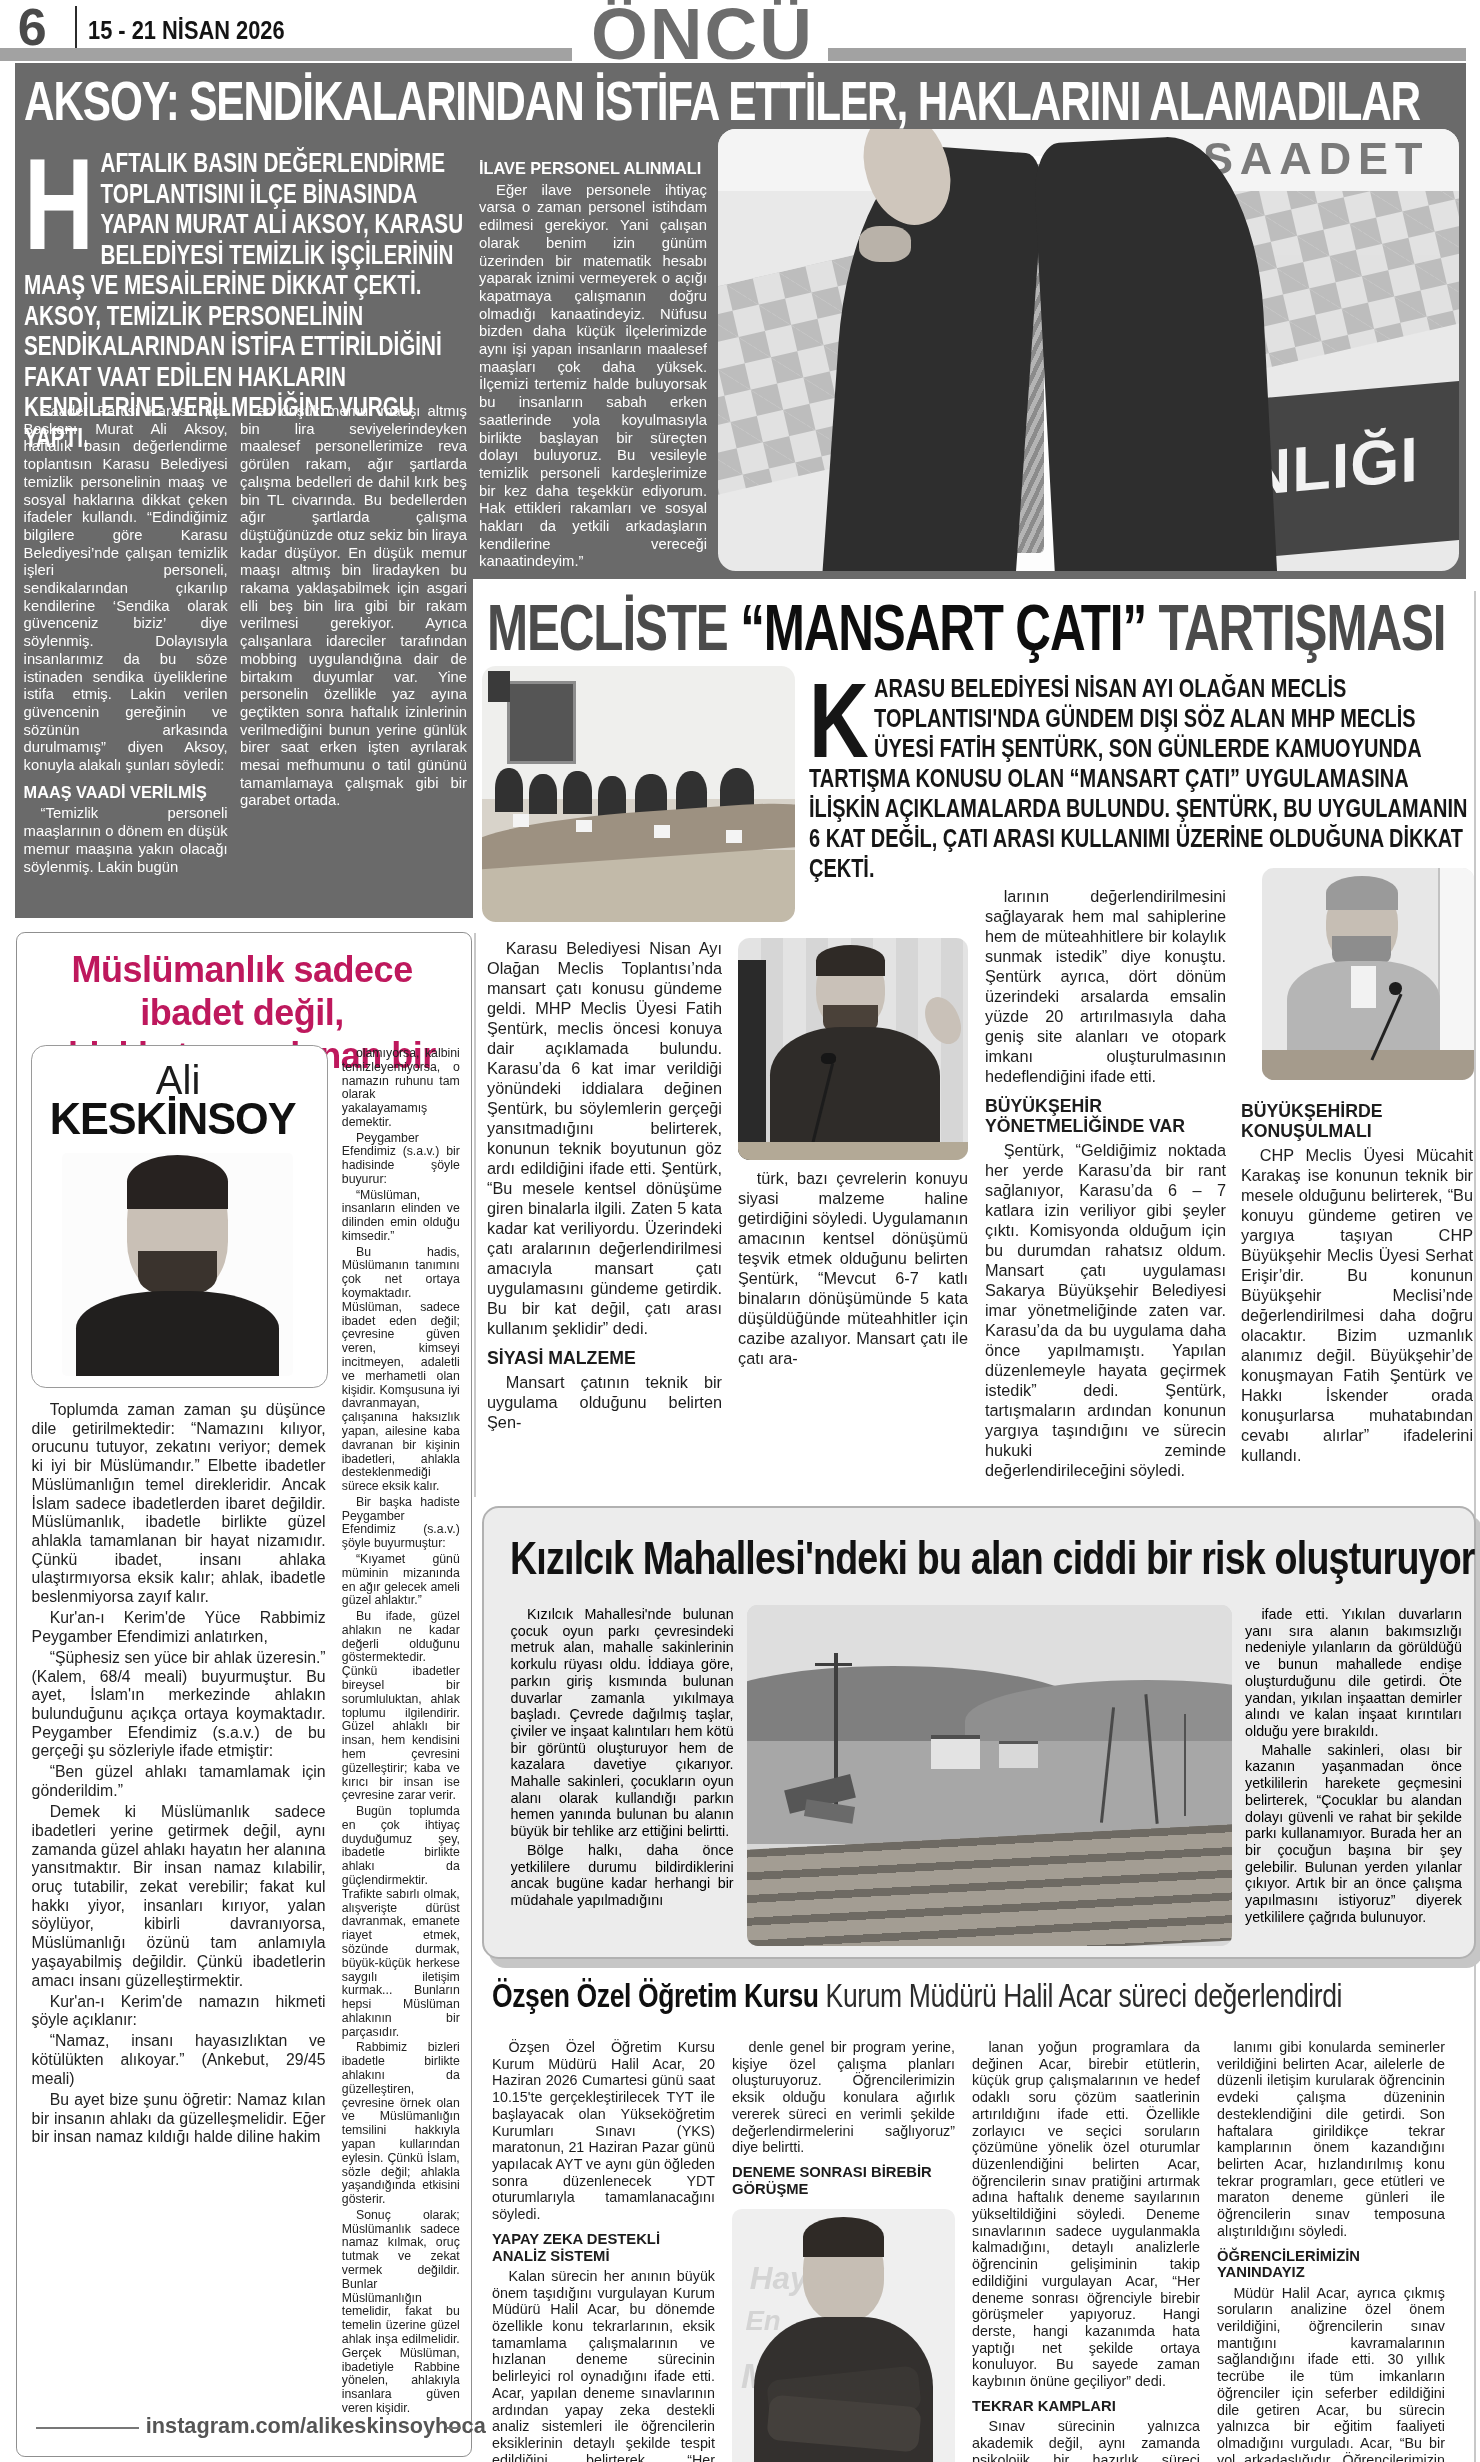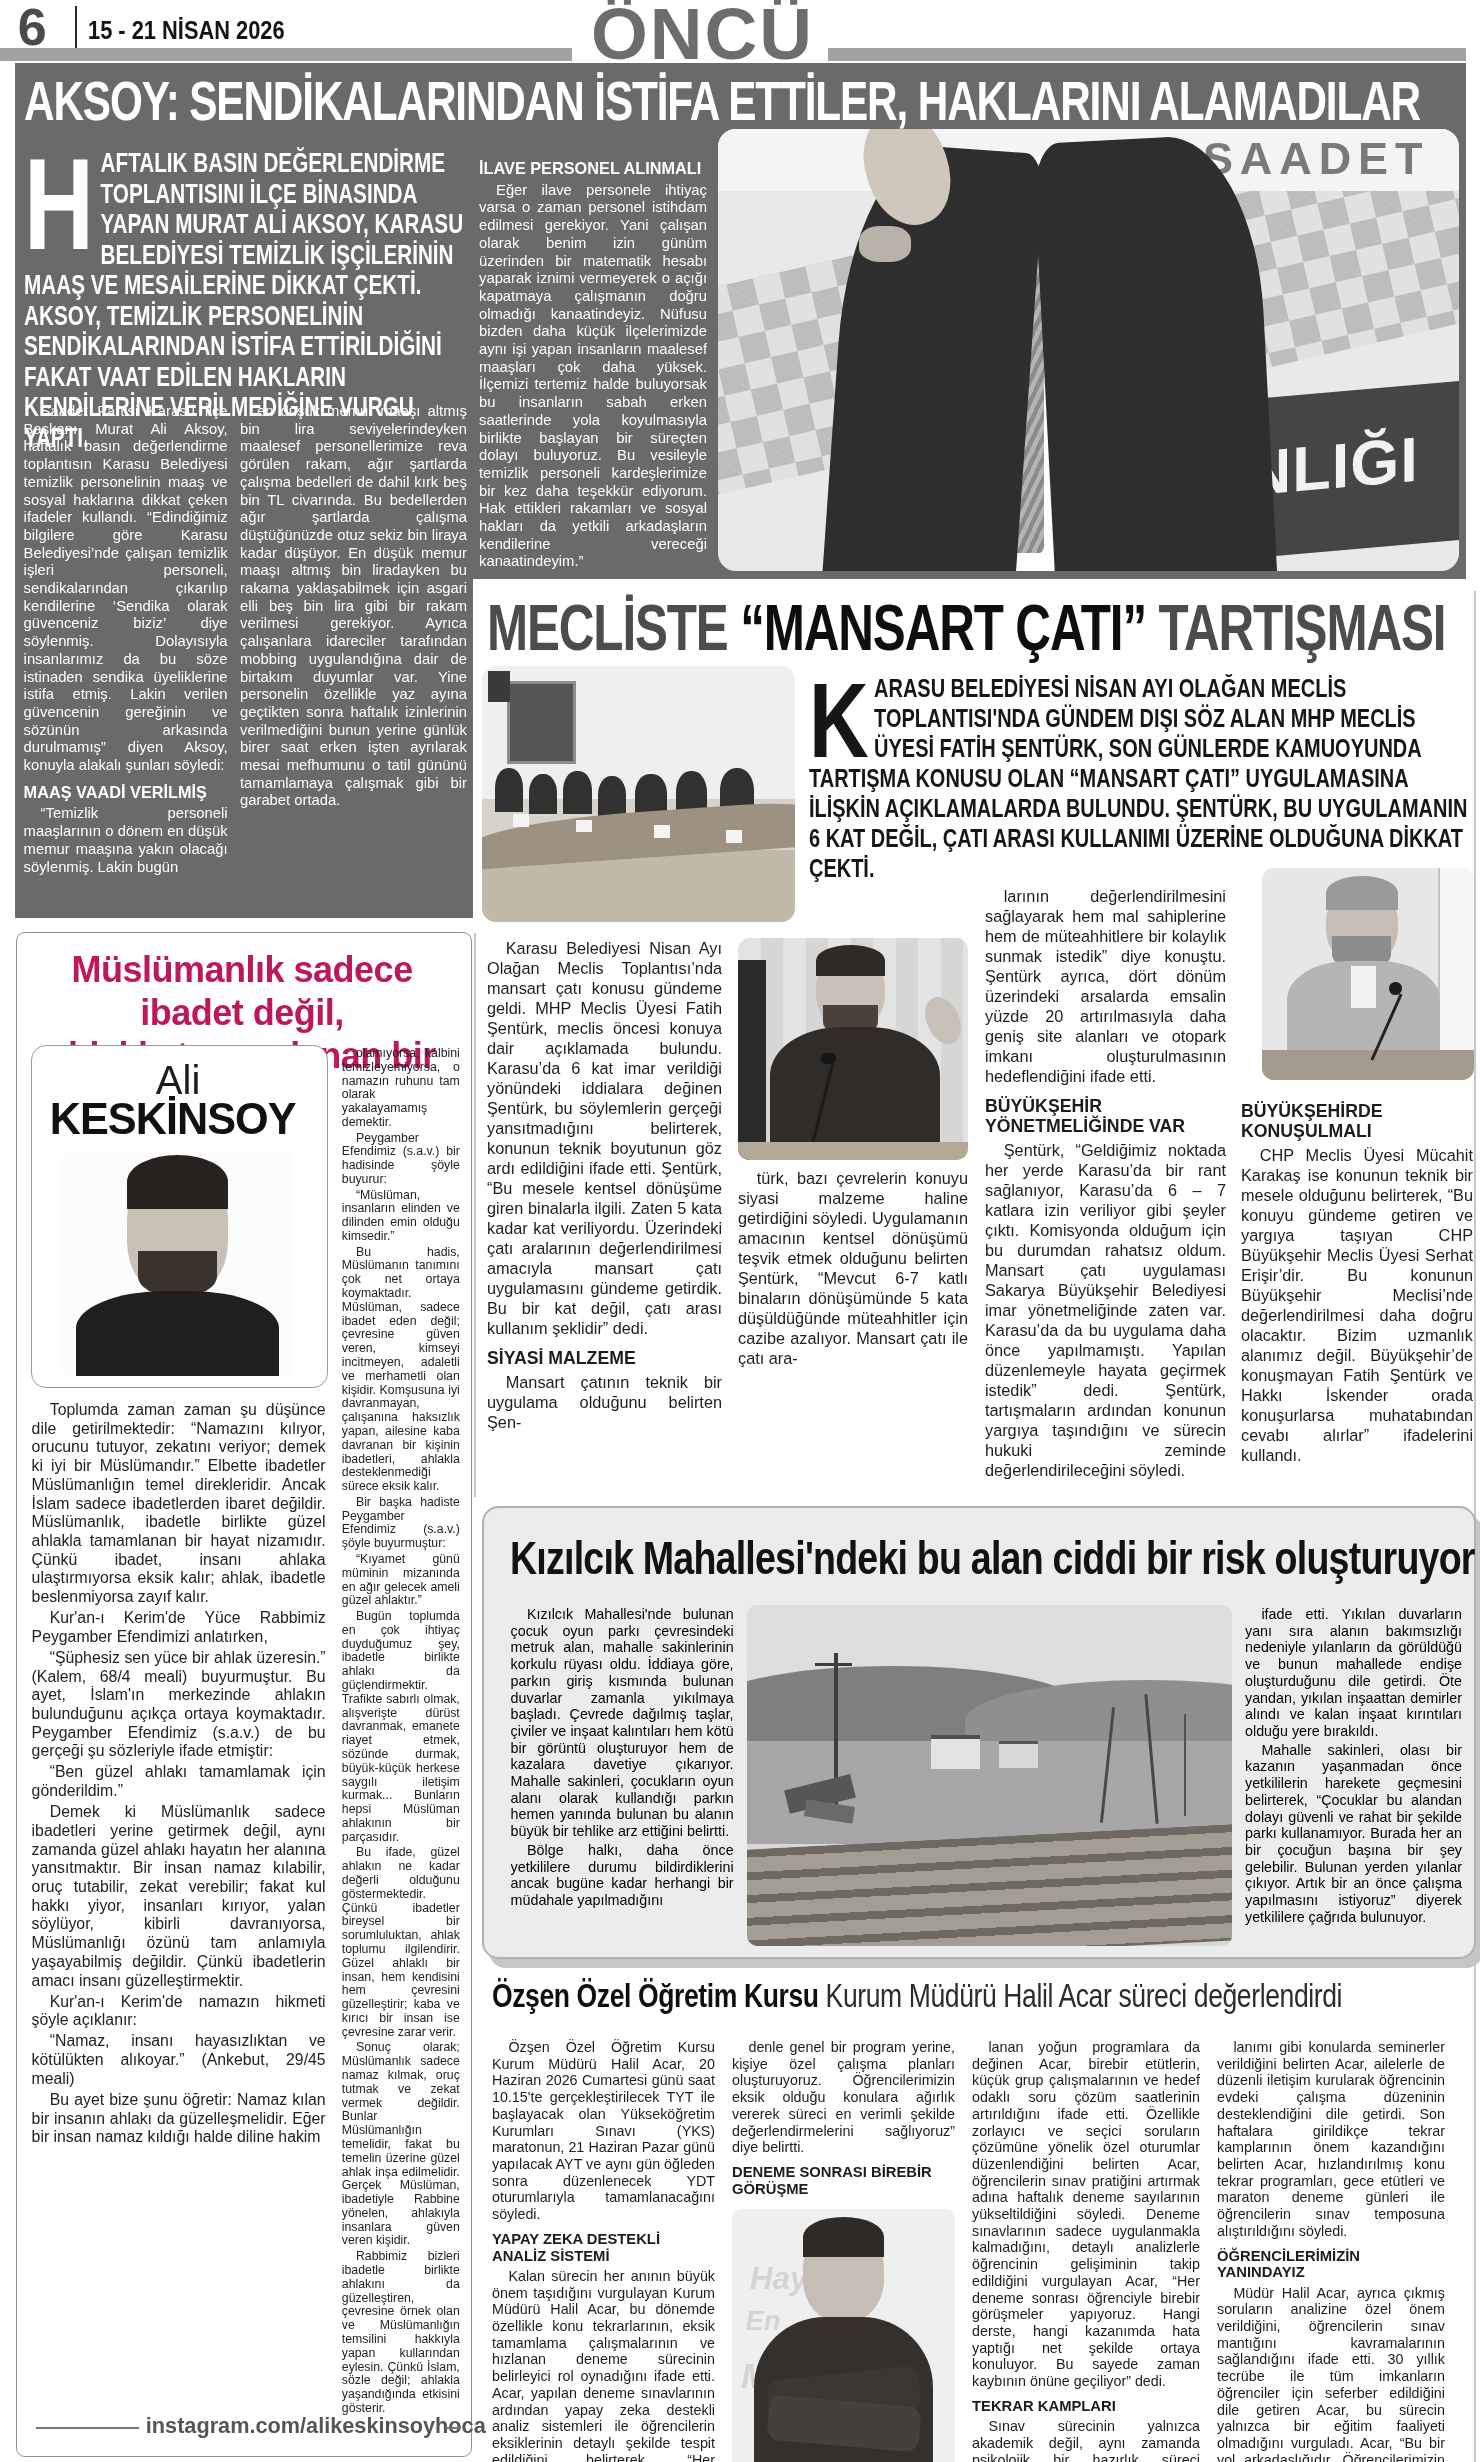--- a/index.html
+++ b/index.html
@@ -214,24 +214,24 @@
         <p>“Namaz, insanı hayasızlıktan ve kötülükten alıkoyar.” (Ankebut, 29/45 meali)</p>
         <p>Bu ayet bize şunu öğretir: Namaz kılan bir insanın ahlakı da güzelleşmelidir. Eğer bir insan namaz kıldığı halde diline hakim</p>
       </div>
     <div class="abs kcol2 just" style="left:325px;top:114px;width:118px;height:1369px;">
         <p>olamıyorsa, kalbini temizleyemiyorsa, o namazın ruhunu tam olarak yakalayamamış demektir.</p>
         <p>Peygamber Efendimiz (s.a.v.) bir hadisinde şöyle buyurur:</p>
         <p>“Müslüman, insanların elinden ve dilinden emin olduğu kimsedir.”</p>
         <p>Bu hadis, Müslümanın tanımını çok net ortaya koymaktadır. Müslüman, sadece ibadet eden değil; çevresine güven veren, kimseyi incitmeyen, adaletli ve merhametli olan kişidir. Komşusuna iyi davranmayan, çalışanına haksızlık yapan, ailesine kaba davranan bir kişinin ibadetleri, ahlakla desteklenmediği sürece eksik kalır.</p>
         <p>Bir başka hadiste Peygamber Efendimiz (s.a.v.) şöyle buyurmuştur:</p>
         <p>“Kıyamet günü müminin mizanında en ağır gelecek ameli güzel ahlaktır.”</p>
+        <p>Bu ifade, güzel ahlakın ne kadar değerli olduğunu göstermektedir. Çünkü ibadetler bireysel bir sorumluluktan, ahlak toplumu ilgilendirir. Güzel ahlaklı bir insan, hem kendisini hem çevresini güzelleştirir; kaba ve kırıcı bir insan ise çevresine zarar verir.</p>
         <p>Bugün toplumda en çok ihtiyaç duyduğumuz şey, ibadetle birlikte ahlakı da güçlendirmektir. Trafikte sabırlı olmak, alışverişte dürüst davranmak, emanete riayet etmek, sözünde durmak, büyük-küçük herkese saygılı iletişim kurmak... Bunların hepsi Müslüman ahlakının bir parçasıdır.</p>
-        <p>Bu ifade, güzel ahlakın ne kadar değerli olduğunu göstermektedir. Çünkü ibadetler bireysel bir sorumluluktan, ahlak toplumu ilgilendirir. Güzel ahlaklı bir insan, hem kendisini hem çevresini güzelleştirir; kaba ve kırıcı bir insan ise çevresine zarar verir.</p>
+        <p>Rabbimiz bizleri ibadetle birlikte ahlakını da güzelleştiren, çevresine örnek olan ve Müslümanlığın temsilini hakkıyla yapan kullarından eylesin. Çünkü İslam, sözle değil; ahlakla yaşandığında etkisini gösterir.</p>
         <p>Sonuç olarak; Müslümanlık sadece namaz kılmak, oruç tutmak ve zekat vermek değildir. Bunlar Müslümanlığın temelidir, fakat bu temelin üzerine güzel ahlak inşa edilmelidir. Gerçek Müslüman, ibadetiyle Rabbine yönelen, ahlakıyla insanlara güven veren kişidir.</p>
-        <p>Rabbimiz bizleri ibadetle birlikte ahlakını da güzelleştiren, çevresine örnek olan ve Müslümanlığın temsilini hakkıyla yapan kullarından eylesin. Çünkü İslam, sözle değil; ahlakla yaşandığında etkisini gösterir.</p>
       </div>
 
     <div class="abs k-dash" style="left:19.7px;top:1494px;width:103px;"></div>
     <div class="abs k-footer nowrap" style="left:129px;top:1480px;">instagram.com/alikeskinsoyhoca</div>
     <div class="abs k-dash" style="left:429px;top:1494px;width:14.8px;"></div>
   </div>
 
   <div class="abs zbox" style="left:482px;top:1506px;width:990px;height:449px;">
     <div class="abs z-headline nowrap condense" style="left:25.6px;top:21.7px;width:1202px;transform:scaleX(.8);">Kızılcık Mahallesi'ndeki bu alan ciddi bir risk oluşturuyor</div>
     <div class="abs zcol just" style="left:26.6px;top:98px;width:223px;height:340px;">

